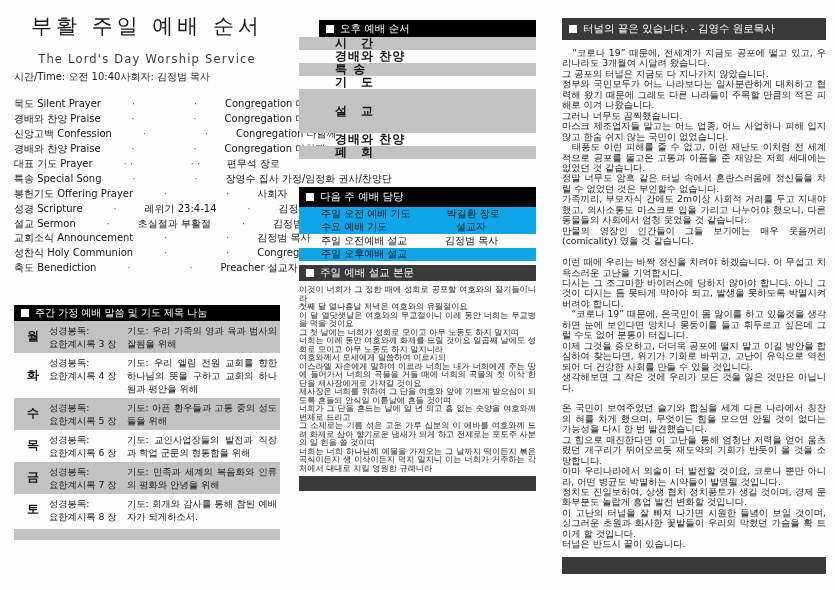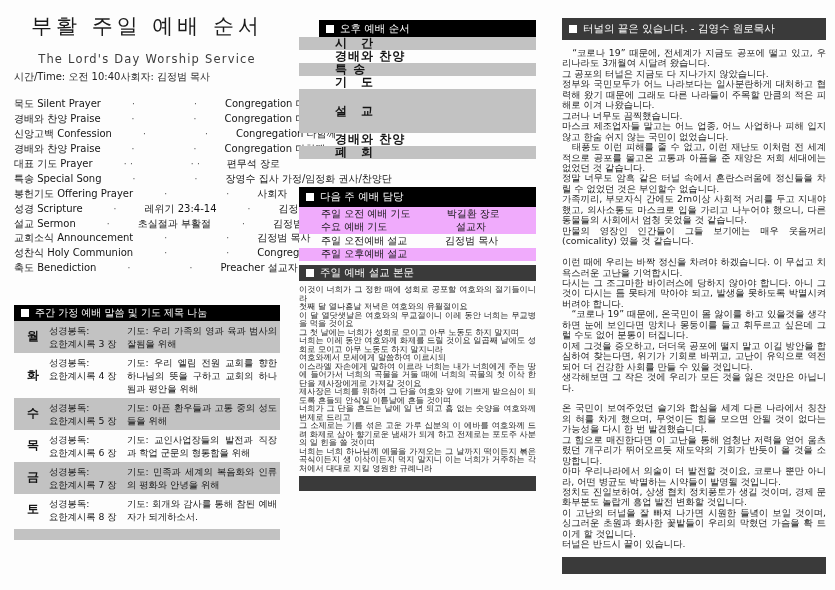--- a/index.html
+++ b/index.html
@@ -39,21 +39,21 @@
 
   
   .aft-header { height:17px; font-size:10.5px;margin-left:20px; }
   .svc-row { height:13px; display:flex; align-items:center; padding-left:36px;
              font-size:12px; font-weight:700; letter-spacing:1px; }
   .svc-row.shade { background:#c2c2c2; }
   .svc-row.tall { height:44px; }
 
   .nw-header { height:20px; font-size:10.5px; margin-top:28px; }
   .nw-row { height:13.5px; display:flex; align-items:center; font-size:10px; }
-  .nw-row.shade { background:#f0abfc; }
+  .nw-row.shade { background:#0ea5e9; }
   .nw-label { flex:1; padding-left:22px; white-space:nowrap; }
   .nw-value { width:130px; text-align:center; white-space:nowrap; }
 
   .sermon-header { height:16px; font-size:10.5px; margin-top:4px; }
   .sermon-body { margin-top:4px; font-size:8.2px; line-height:8.5px; text-align:justify;
                  white-space:pre-line; color:#1c1c1c; }
   .mid-endbar { height:15px; background:#3a3a3a; margin-top:4px; }
 
   
   .essay-header { height:22px; font-size:10.5px; }

